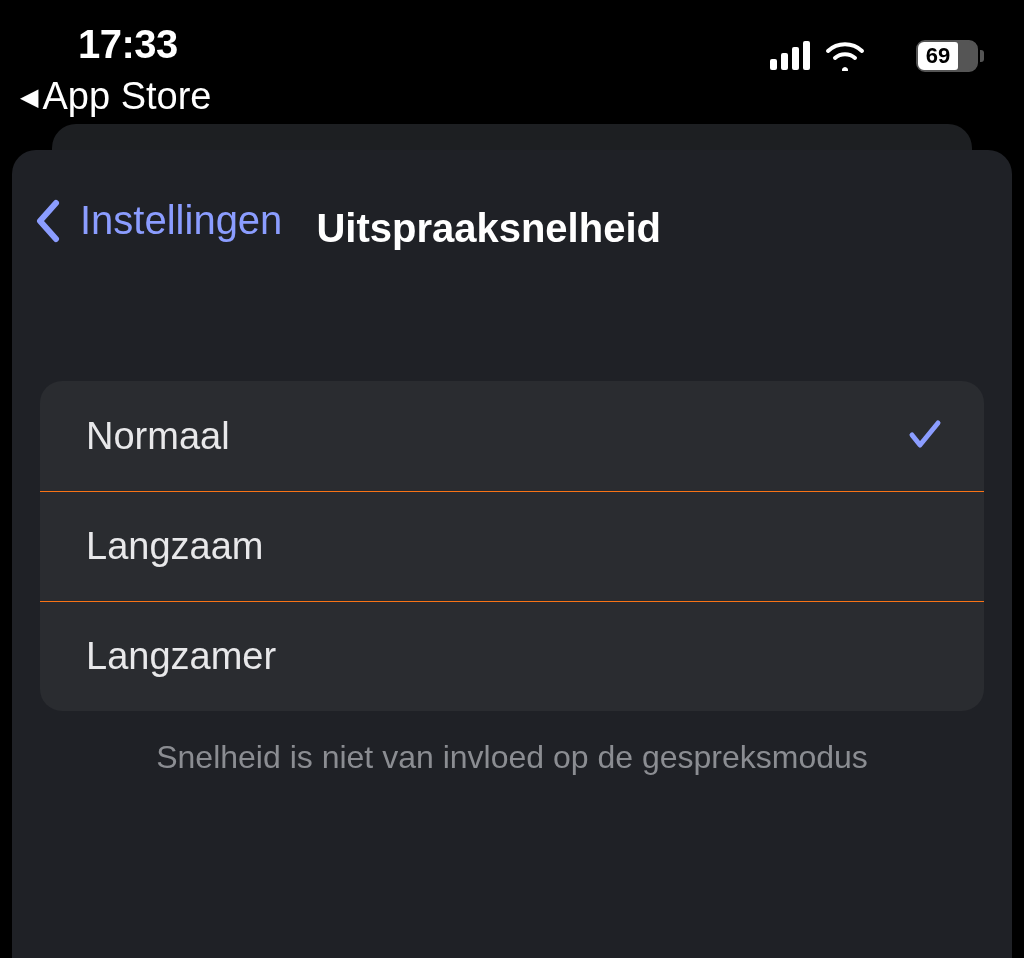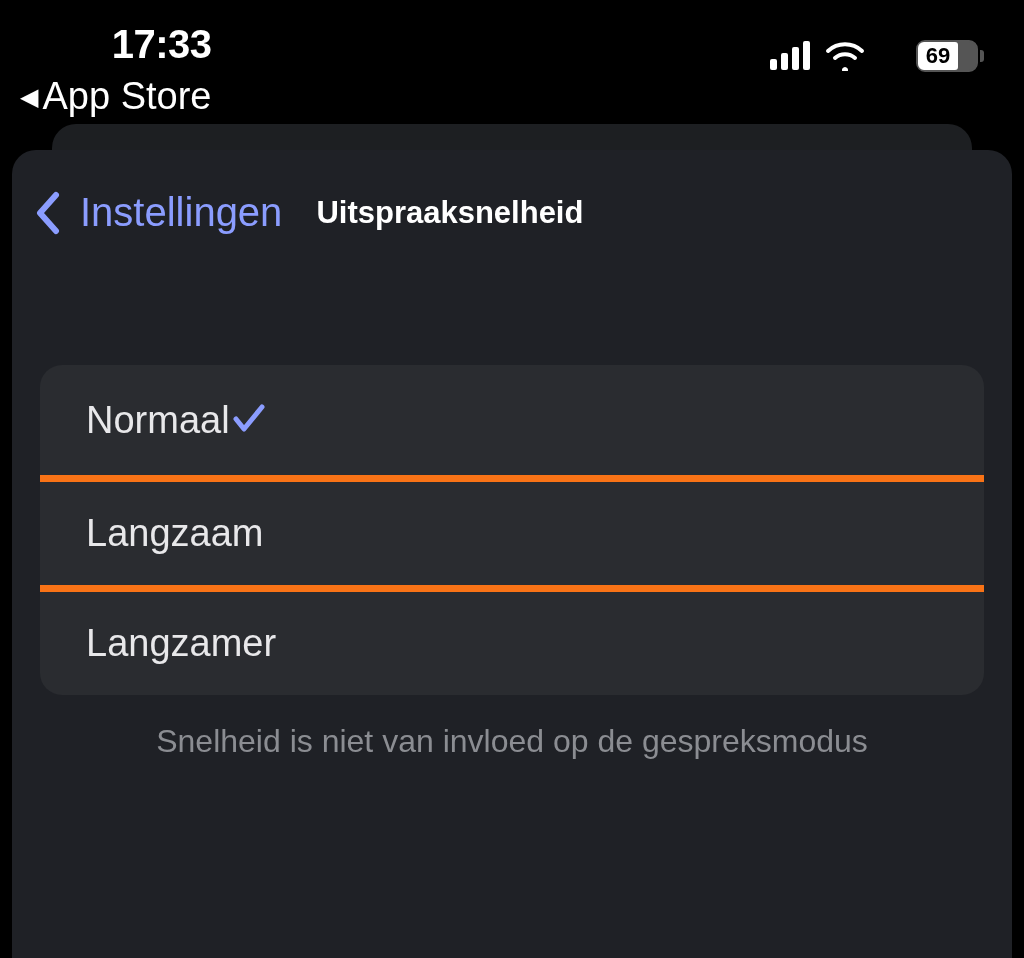--- a/index.html
+++ b/index.html
@@ -18,21 +18,20 @@
       align-items: flex-start;
       padding: 22px 40px 0 78px;
       height: 70px;
     }
     .status-left { display: flex; flex-direction: column; }
     .clock {
       font-size: 40px;
       font-weight: 600;
       color: #fff;
       letter-spacing: -0.5px;
-      text-align: right;
     }
     .back-app {
       display: flex;
       align-items: center;
       gap: 4px;
       margin-top: 8px;
       margin-left: -58px;
     }
     .back-app-chevron {
       font-size: 24px;
@@ -139,39 +138,40 @@
       align-items: center;
     }
     .back-label {
       color: #8b9dff;
       font-size: 40px;
       font-weight: 400;
       margin-left: 2px;
     }
     .page-title {
       color: #fff;
-      font-size: 31px;
+      font-size: 40px;
       font-weight: 600;
       margin-left: 18px;
+      margin-top: 16px;
     }
     .list-group {
       margin: 130px 28px 0 28px;
       background: #2a2c30;
       border-radius: 22px;
       overflow: hidden;
     }
     .list-row {
       display: flex;
       align-items: center;
-      justify-content: flex-start;
+      justify-content: space-between;
       padding: 30px 40px 30px 46px;
       min-height: 110px;
     }
     .list-row + .list-row {
-      border-top: 7px solid #f97316;
+      border-top: 1px solid #f97316;
     }
     .row-label {
       font-size: 38px;
       font-weight: 400;
       color: #e8e8ea;
     }
     .check-icon {
       color: #8b9dff;
     }
     .footer-note {

